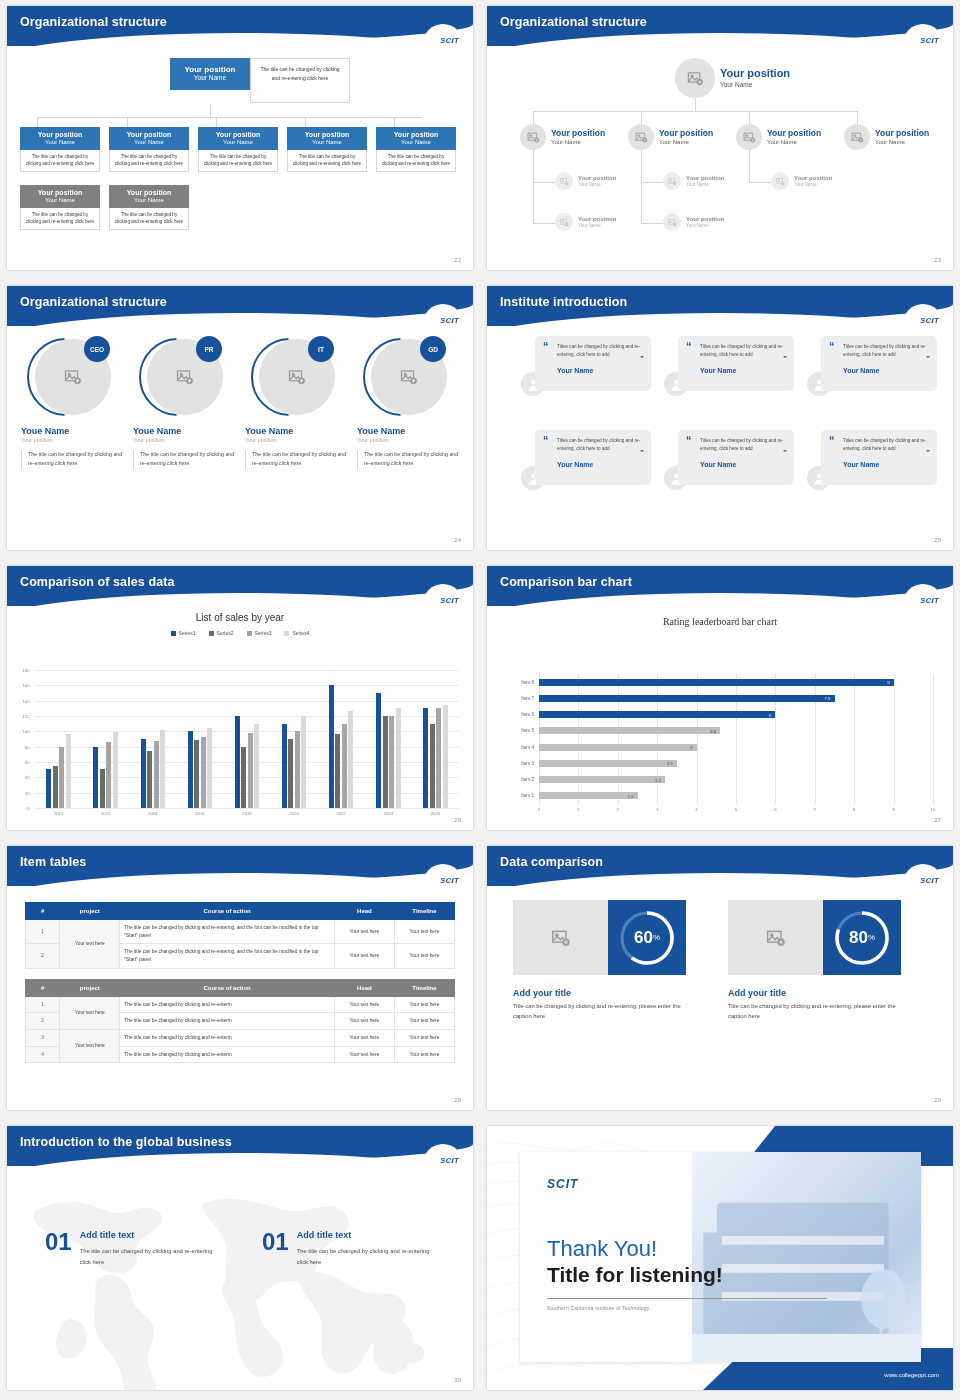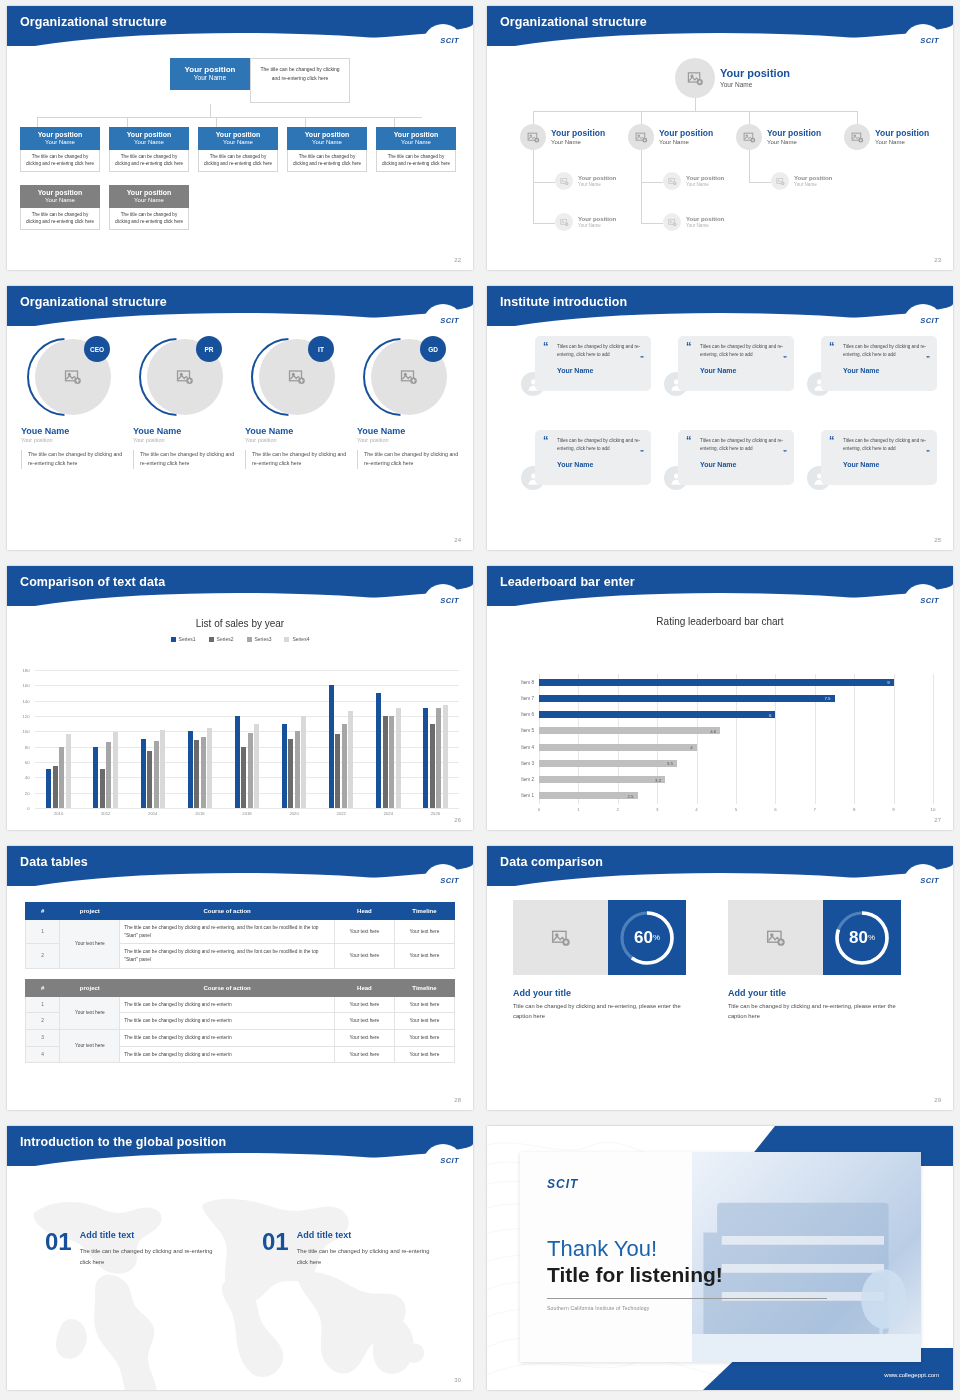--- a/index.html
+++ b/index.html
@@ -125,21 +125,21 @@
   .qcard .qm1 { position:absolute; left:8px; top:6px; font-size:11px; color:#17519b; font-weight:bold; line-height:.8;}
   .qcard .qm2 { position:absolute; right:7px; top:20px; font-size:8px; color:#17519b; font-weight:bold; line-height:.8;}
   .qcard .qt { font-size:4.6px; color:#4a4a4a; line-height:1.75; }
   .qcard .qn { margin-top:8px; font-size:7px; font-weight:bold; color:#17519b; }
   .avat {
     position:absolute; width:24px; height:24px; border-radius:50%;
     background:#e4e7ea; display:flex; align-items:center; justify-content:center;
   }
 
   
-  .chart-title { text-align:center; font-size:10px; color:#333; margin-top:10px; }
+  .chart-title { text-align:center; font-size:10px; color:#333; margin-top:4px; }
   .legend { display:flex; justify-content:center; gap:13px; margin-top:7px; }
   .legend .li { display:flex; align-items:center; gap:3px; font-size:5px; color:#555; }
   .legend .sw { width:5px; height:5px; }
   .plot { position:absolute; left:28px; right:14px; top:62px; bottom:22px; }
   .ygrid { position:absolute; left:0; right:0; height:1px; background:#e8e8e8; }
   .ylab { position:absolute; right:100.6%; transform:translateY(-50%); font-size:4.2px; color:#8a8a8a; padding-right:3px;}
   .bars { position:absolute; left:0; right:0; bottom:0; top:0; display:flex; align-items:flex-end; }
   .bgroup { flex:1; display:flex; align-items:flex-end; justify-content:center; gap:1.5px; height:100%; }
   .bar { width:5px; }
   .xlabs { position:absolute; left:0; right:0; top:100%; display:flex; }
@@ -667,21 +667,21 @@
       <div class="pagenum">25</div>
     </div>
   </div>
 
   <div class="cell">
     <div class="slide">
       <div class="hdr">
         <div class="band"></div>
           <div class="curve"></div>
       </div>
-      <div class="hdr-title">Comparison of text data</div>
+      <div class="hdr-title">Comparison of sales data</div>
       <div class="logo-notch"></div>
       <div class="logo-txt">SCIT</div>
       <div class="body">
         <div class="chart-title">List of sales by year</div>
         <div class="legend" id="s26-legend">
             <div class="li">
               <span class="sw" style="background:#17519b"></span>
               <span>Series1</span>
             </div>
             <div class="li">
@@ -790,25 +790,25 @@
       <div class="pagenum">26</div>
     </div>
   </div>
 
   <div class="cell">
     <div class="slide">
       <div class="hdr">
         <div class="band"></div>
           <div class="curve"></div>
       </div>
-      <div class="hdr-title">Leaderboard bar enter</div>
+      <div class="hdr-title">Comparison bar chart</div>
       <div class="logo-notch"></div>
       <div class="logo-txt">SCIT</div>
       <div class="body">
-        <div class="chart-title" style="margin-top:8px;">Rating leaderboard bar chart</div>
+        <div class="chart-title" style="margin-top:8px;font-family:Liberation Serif, serif;">Rating leaderboard bar chart</div>
         <div class="hplot" id="s27-plot">
             <div class="vgrid" style="left: 0%;"></div>
             <div class="vgrid" style="left: 10%;"></div>
             <div class="vgrid" style="left: 20%;"></div>
             <div class="vgrid" style="left: 30%;"></div>
             <div class="vgrid" style="left: 40%;"></div>
             <div class="vgrid" style="left: 50%;"></div>
             <div class="vgrid" style="left: 60%;"></div>
             <div class="vgrid" style="left: 70%;"></div>
             <div class="vgrid" style="left: 80%;"></div>
@@ -880,21 +880,21 @@
       <div class="pagenum">27</div>
     </div>
   </div>
 
   <div class="cell">
     <div class="slide">
       <div class="hdr">
         <div class="band"></div>
           <div class="curve"></div>
       </div>
-      <div class="hdr-title">Data tables</div>
+      <div class="hdr-title">Item tables</div>
       <div class="logo-notch"></div>
       <div class="logo-txt">SCIT</div>
       <div class="body" style="padding:14px 18px 0 18px;">
         <table class="dt" id="s28-blue">
             <tbody>
               <tr>
                 <th style="width:8%">#</th>
                 <th style="width:14%">project</th>
                 <th style="width:50%">Course of action</th>
                 <th style="width:14%">Head</th>
@@ -1022,21 +1022,21 @@
       <div class="pagenum">29</div>
     </div>
   </div>
 
   <div class="cell">
     <div class="slide">
       <div class="hdr">
         <div class="band"></div>
           <div class="curve"></div>
       </div>
-      <div class="hdr-title">Introduction to the global position</div>
+      <div class="hdr-title">Introduction to the global business</div>
       <div class="logo-notch"></div>
       <div class="logo-txt">SCIT</div>
       <div class="body">
         <svg class="worldmap" viewBox="0 0 466 230" preserveAspectRatio="xMidYMid slice">
           <g fill="#e6e6e6">
             <path d="M28 44c12-9 30-12 48-9 16 3 25 11 38 10 11-1 18-7 30-5 10 2 13 9 9 16-5 9-18 11-22 20-4 8 2 16-4 23-6 8-20 8-28 4-12-6-16-19-27-27-10-7-26-6-35-14-6-5-14-13-9-18z"></path>
             <path d="M96 108c8-4 18 1 24 8 5 7 4 16 9 23 6 8 16 12 18 22 2 11-7 20-6 31 1 13 11 24 8 36-3 11-17 14-24 7-9-9-8-24-13-36-6-13-19-22-23-36-4-13 0-27-1-41 0-6 2-12 8-14z"></path>
             <path d="M196 36c14-7 32-6 47-3 16 3 30 10 46 10 13 0 25-6 38-4 10 2 17 10 14 20-3 11-17 13-24 21-7 9-5 22-14 29-9 7-23 2-33 6-10 5-15 17-26 19-12 2-22-8-25-19-4-14 4-29-1-42-4-12-17-20-22-32-2-3 0-4 0-5z"></path>
             <path d="M222 112c9-3 18 3 23 11 6 10 5 23 11 33 6 11 18 17 20 30 2 12-8 22-19 23-12 1-20-10-24-21-5-14-3-29-8-43-3-9-11-16-10-26 1-4 3-7 7-7z"></path>
             <path d="M286 106c12-5 26-2 38 2 13 5 24 14 37 17 11 2 23-2 32 5 8 6 7 18 1 26-7 9-20 11-28 19-9 9-11 24-23 29-11 5-23-3-27-14-5-13 1-27-3-40-4-13-16-22-21-35-2-5-2-8-6-9z"></path>

